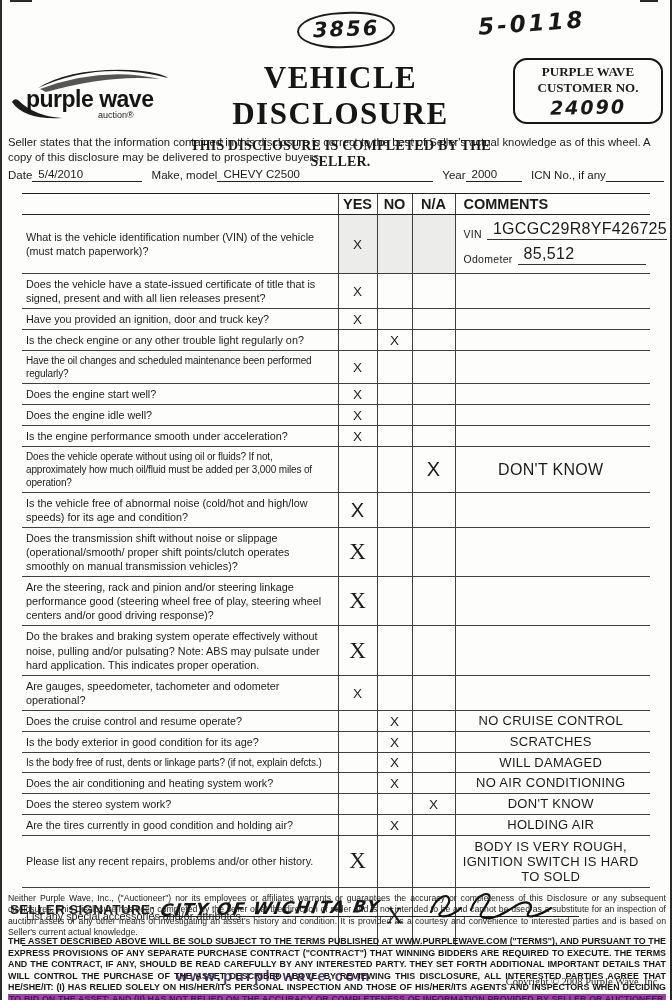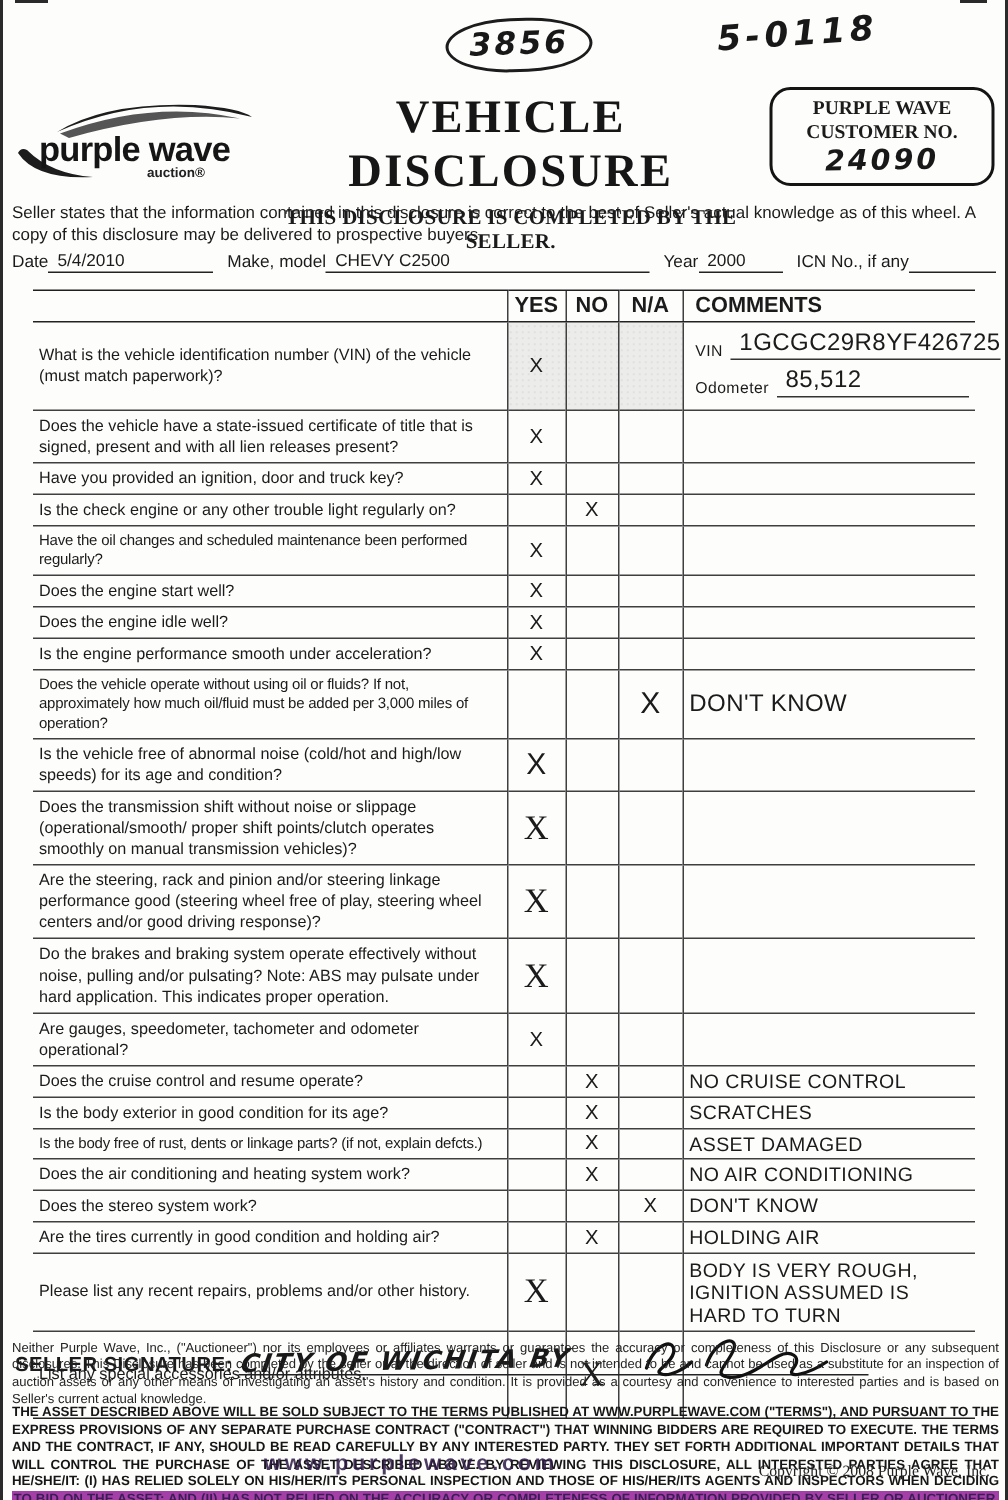--- a/index.html
+++ b/index.html
@@ -25,21 +25,21 @@
     border:2.5px solid #1c1c1c; border-radius:46% / 52%;
     padding:3px 14px 5px; font-size:21px; letter-spacing:2px; transform:rotate(-2deg);
   }
   .sale-code { position:absolute; left:478px; top:4px; font-size:23px; letter-spacing:3px; transform:rotate(-4deg); }
 
   
   .header { position:absolute; left:0; top:58px; width:100%; height:74px; }
   .logo { position:absolute; left:10px; top:4px; width:165px; height:66px; }
   .logo svg { position:absolute; left:0; top:0; }
   .logo-text { position:absolute; left:16px; top:24px; font-size:23px; font-weight:bold; letter-spacing:-0.5px; color:#151515; font-family:"Liberation Sans", sans-serif; }
-  .logo-sub { position:absolute; left:88px; top:48px; font-size:9px; font-weight:bold; color:#222;text-align:right; }
+  .logo-sub { position:absolute; left:88px; top:48px; font-size:9px; font-weight:normal; color:#222;text-align:right; }
   .title-block { position:absolute; left:168px; top:2px; width:345px; text-align:center; }
   .title { font-family:"Liberation Serif", serif; font-weight:bold; font-size:31px; letter-spacing:1.5px; color:#161616; }
   .subtitle { font-family:"Liberation Serif", serif; font-weight:bold; font-size:14px; margin-top:6px; letter-spacing:0.2px; }
   .cust-box {
     position:absolute; right:9px; top:0px; width:150px; height:66px;
     border:2.5px solid #141414; border-radius:14px; text-align:center; padding-top:4px;
   }
   .cust-line { font-family:"Liberation Serif", serif; font-weight:bold; font-size:13px; line-height:1.2; }
   .cust-val { font-size:19px; letter-spacing:2px; margin-top:1px; transform:rotate(-1deg); display:inline-block; }
 
@@ -55,21 +55,21 @@
   table.disc th, table.disc td { border-top:1.2px solid #3f3f3f; vertical-align:middle; }
   table.disc tr:last-child td { border-bottom:1.6px solid #222; }
   th.h-q { border-top:1.8px solid #1f1f1f; }
   th { border-top:1.8px solid #1f1f1f !important; border-bottom:1.4px solid #222; font-size:14.5px; padding:2px 0; }
   th.h-com { text-align:left; padding-left:8px; }
   td.q { font-size:10.8px; line-height:1.3; padding:3px 6px 3px 4px; border-right:1.2px solid #3f3f3f; }
   td.q.qsmall { font-size:10px; letter-spacing:-0.15px; }
   .vline-l { border-left:1.2px solid #3f3f3f; }
   td.ans { text-align:center; border-right:1.2px solid #3f3f3f; }
   td.ans.shaded { background-image:radial-gradient(#c9c9c9 16%, transparent 17%); background-size:4px 4px; background-color:#ececea; }
-  td.comment { text-align:left; font-size:13px; padding:2px 8px 2px 4px; letter-spacing:0.3px; }
+  td.comment { text-align:center; font-size:13px; padding:2px 8px 2px 4px; letter-spacing:0.3px; }
   td.comment.csize-l { font-size:16px; }
   td.comment.has-fields { text-align:left; padding:3px 4px 3px 8px; }
   .mark { display:inline-block; font-weight:400; }
   .mark.s { font-size:13.5px; }
   .mark.l { font-size:20px; }
   .mark.xl { font-family:"Liberation Serif", serif; font-size:23px; }
   .mini-field { display:flex; align-items:flex-end; margin:2px 0 5px; }
   .mf-label { font-size:10.5px; flex:0 0 auto; padding-right:5px; }
   .mf-value { flex:1 1 auto; border-bottom:1.1px solid #333; font-size:16px; padding:0 0 1px 6px; }
 
@@ -278,21 +278,21 @@
           <td class="ans"></td>
           <td class="ans"><span class="mark s">X</span></td>
           <td class="ans"></td>
           <td class="comment">SCRATCHES</td>
         </tr>
         <tr style="height: 20px;">
           <td class="q qsmall">Is the body free of rust, dents or linkage parts? (if not, explain defcts.)</td>
           <td class="ans"></td>
           <td class="ans"><span class="mark s">X</span></td>
           <td class="ans"></td>
-          <td class="comment">ASSET DAMAGED</td>
+          <td class="comment">WILL DAMAGED</td>
         </tr>
         <tr style="height: 20px;">
           <td class="q">Does the air conditioning and heating system work?</td>
           <td class="ans"></td>
           <td class="ans"><span class="mark s">X</span></td>
           <td class="ans"></td>
           <td class="comment">NO AIR CONDITIONING</td>
         </tr>
         <tr style="height: 20px;">
           <td class="q">Does the stereo system work?</td>
@@ -306,21 +306,21 @@
           <td class="ans"></td>
           <td class="ans"><span class="mark s">X</span></td>
           <td class="ans"></td>
           <td class="comment">HOLDING AIR</td>
         </tr>
         <tr style="height: 52px;">
           <td class="q">Please list any recent repairs, problems and/or other history.</td>
           <td class="ans"><span class="mark xl">X</span></td>
           <td class="ans"></td>
           <td class="ans"></td>
-          <td class="comment">BODY IS VERY ROUGH, IGNITION ASSUMED IS HARD TO TURN</td>
+          <td class="comment">BODY IS VERY ROUGH, IGNITION SWITCH IS HARD TO SOLD</td>
         </tr>
         <tr style="height: 58px;">
           <td class="q">List any special accessories and/or attributes.</td>
           <td class="ans"></td>
           <td class="ans"><span class="mark xl">X</span></td>
           <td class="ans"></td>
           <td class="comment"></td>
         </tr>
       </tbody>
   </table>

